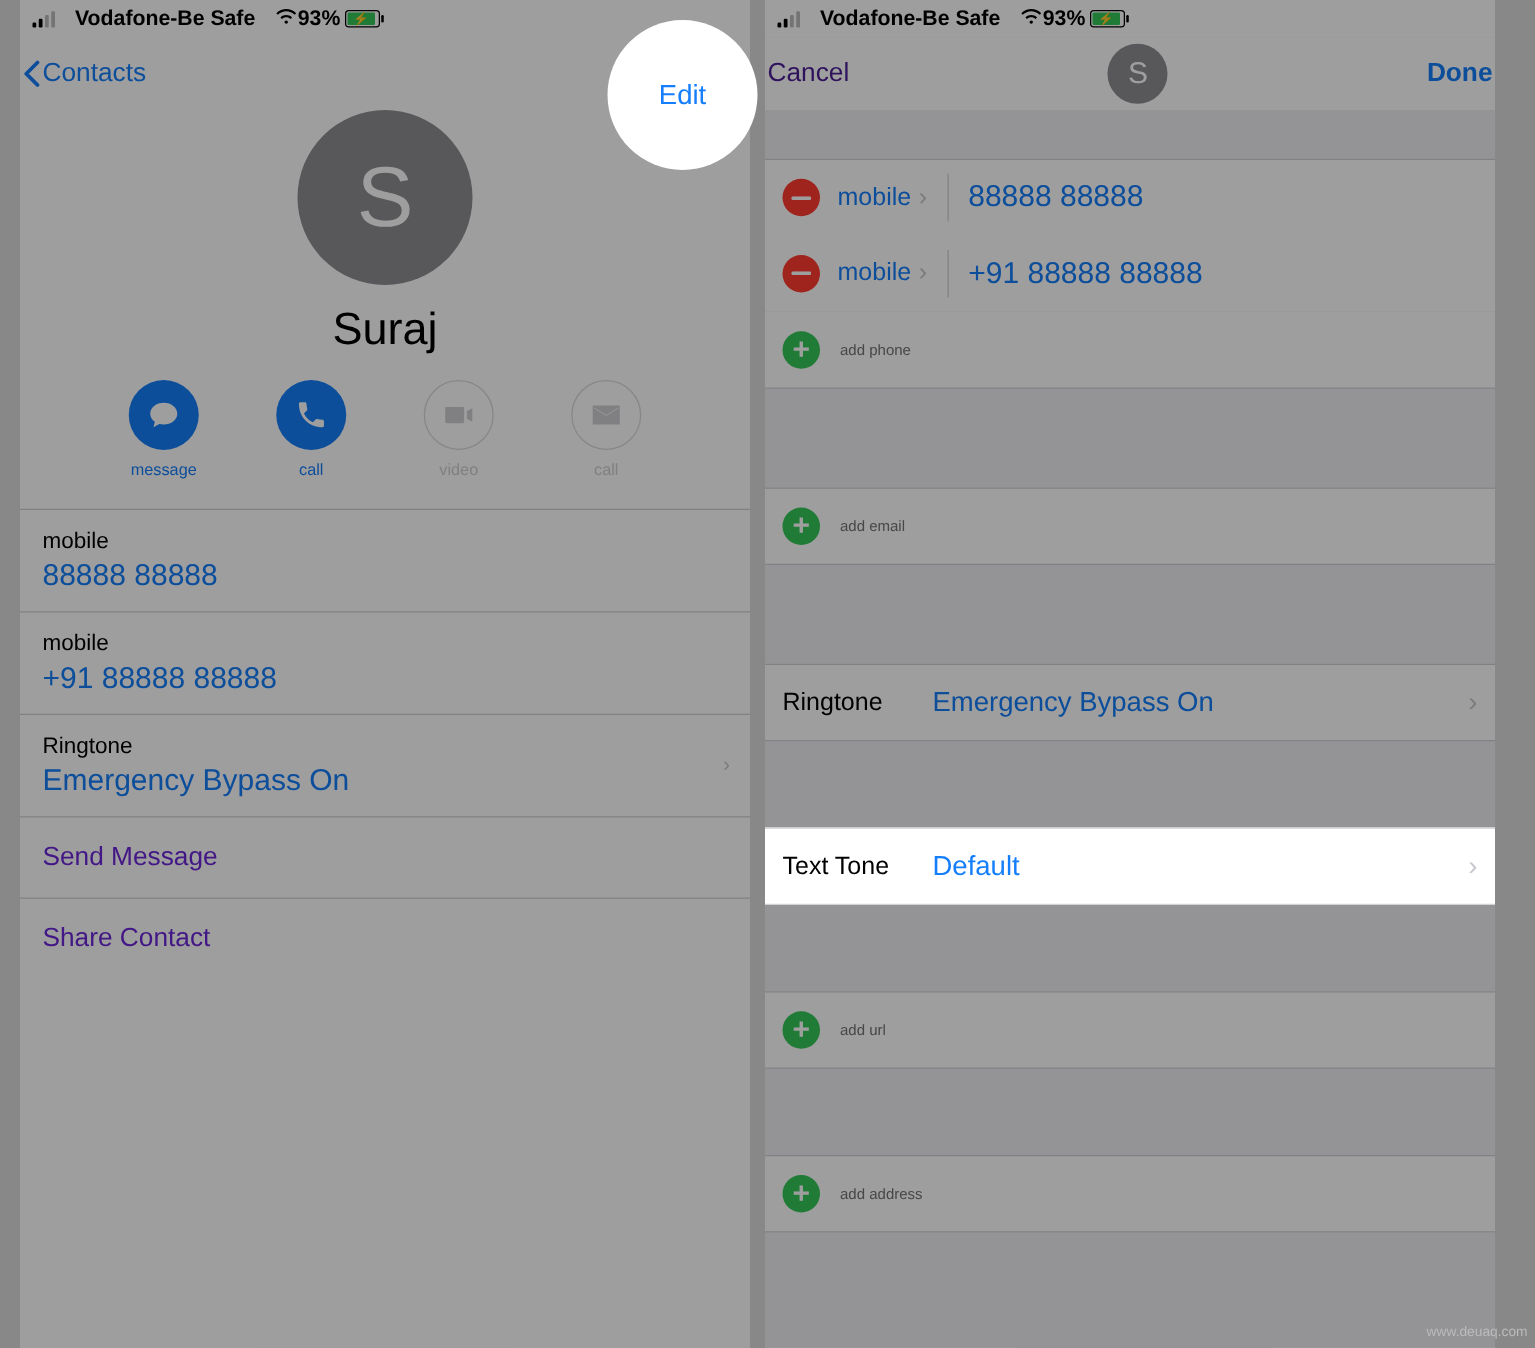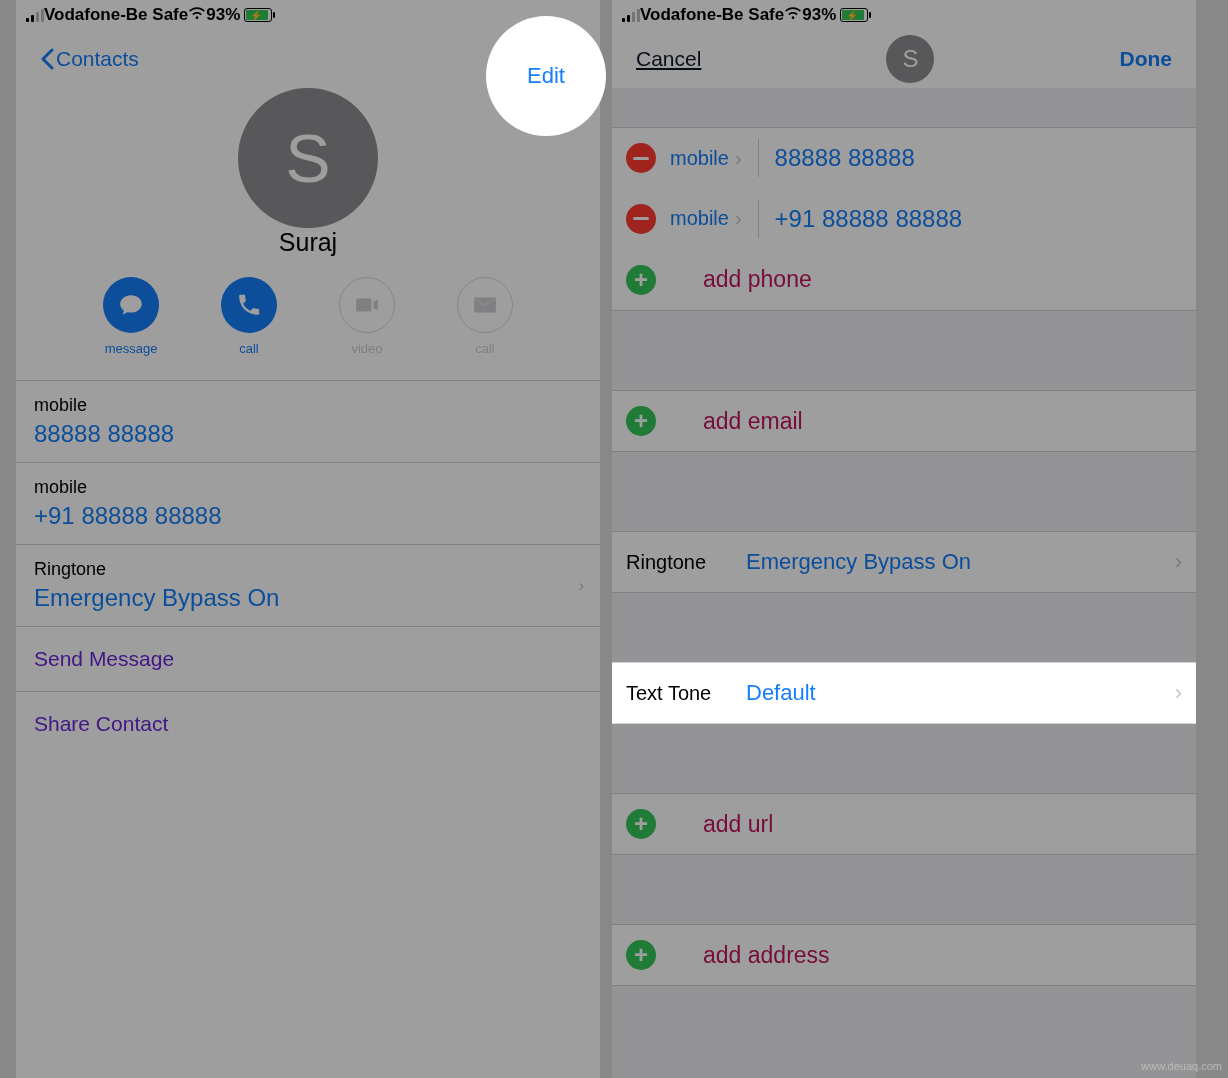--- a/index.html
+++ b/index.html
@@ -4,46 +4,46 @@
 <style>
   * { margin: 0; padding: 0; box-sizing: border-box; font-family: -apple-system, "Helvetica Neue", Helvetica, Arial, sans-serif; -webkit-font-smoothing: antialiased; }
   body { background: #888; width: 1228px; height: 1078px; position: relative; overflow: hidden; }
   .phone { position: absolute; top: 0; width: 584px; height: 1078px; background: #fff; color: #000; }
   .phone-left { left: 16px; }
   .phone-right { left: 612px; }
   .dim { position: absolute; inset: 0; background: rgba(0,0,0,.38); pointer-events: none; z-index: 4; }
 
   
   .status { display:flex; align-items:center; height:30px; padding:0 10px; font-size:17px; font-weight:600; }
-  .status .left { display:flex; align-items:center; gap:0; }
+  .status .left { display:flex; align-items:center; gap:16px; }
   .status .center{ flex:1; text-align:center; }
   .status .right{ display:flex; align-items:center; gap:4px;text-align:right; }
   .sig { display:flex; align-items:flex-end; gap:2px; height:14px;}
   .sig span{ width:3px; background:#000; border-radius:1px;}
   .sig span.off{ background:#bbb;}
   .wifi svg{ width:18px; height:18px;}
   .battery { display:flex; align-items:center;}
   .battery .shell{ width:28px; height:14px; border:1px solid #000; border-radius:3px; padding:1px; position:relative;}
   .battery .shell::after{ content:""; position:absolute; right:-4px; top:3px; width:2px; height:6px; background:#000; border-radius:1px;}
   .battery .fill{ width:90%; height:100%; background:#35c759; border-radius:1px; position:relative;}
   .battery .bolt{ position:absolute; left:50%; top:50%; transform:translate(-50%,-50%); color:#fff; font-size:10px;}
 
   
-  .nav { display:flex; align-items:center; height:58px; padding:0 24px; font-size:21px; }
+  .nav { display:flex; align-items:center; height:58px; padding:0 2px; font-size:21px; }
   .nav .back{ display:flex; align-items:center; color:#157efb; gap:2px;}
   .nav .spacer{ flex:1; }
   .nav .edit{ color:#157efb; font-size:21px;}
-  .nav .cancel{ color:#0f172a;text-decoration:underline;}
+  .nav .cancel{ color:#4c1d95;}
   .nav .done{ color:#157efb; font-weight:600;}
   .nav .avatar{ width:48px; height:48px; border-radius:50%; background:#8e8e93; color:#fff; display:flex; align-items:center; justify-content:center; font-size:24px; font-weight:400;}
 
   
   .hero{ display:flex; flex-direction:column; align-items:center; padding-top:0; padding-bottom:20px;}
   .hero .avatar{ width:140px; height:140px; border-radius:50%; background:#8e8e93; color:#fff; display:flex; align-items:center; justify-content:center; font-size:68px; font-weight:400;}
-  .hero .name{ font-size:25px; font-weight:400; }
+  .hero .name{ font-size:36px; font-weight:400; margin-top:14px;}
 
   .actions{ display:flex; justify-content:center; gap:62px; padding-bottom:24px; border-bottom:1px solid #d1d1d6;}
   .act{ display:flex; flex-direction:column; align-items:center; gap:8px;}
   .act .circ{ width:56px; height:56px; border-radius:50%; display:flex; align-items:center; justify-content:center;}
   .act.enabled .circ{ background:#157efb; color:#fff;}
   .act.disabled .circ{ background:#fff; border:1px solid #d9d9de; color:#cfcfd4;}
   .act .lbl{ font-size:13px;}
   .act.enabled .lbl{ color:#157efb;}
   .act.disabled .lbl{ color:#cfcfd4;}
   .act svg{ width:26px; height:26px;}
@@ -58,21 +58,21 @@
   .grouped-bg{ background:#efeff4; min-height:100%;}
   .sep{ height:40px;}
   .erow{ background:#fff; border-top:1px solid #d1d1d6; border-bottom:1px solid #d1d1d6; display:flex; align-items:center; min-height:62px; padding:0 14px; margin-top:-1px;}
   .erow + .erow{ border-top:0; }
   .erow .minus{ width:30px; height:30px; border-radius:50%; background:#ff3b30; color:#fff; display:flex; align-items:center; justify-content:center; font-size:28px; flex:none; margin-right:14px; line-height:0;}
   .erow .plus{ width:30px; height:30px; border-radius:50%; background:#34c759; color:#fff; display:flex; align-items:center; justify-content:center; font-size:24px; flex:none; margin-right:16px; font-weight:700; line-height:0;}
   .erow .type{ color:#157efb; font-size:20px; display:flex; align-items:center; gap:6px;}
   .erow .type .ch{ color:#c7c7cc;}
   .erow .divider{ width:1px; height:38px; background:#d1d1d6; margin:0 16px;}
   .erow .num{ color:#157efb; font-size:24px;}
-  .erow .addlbl{ font-size:23px; color:#be185d;margin-left:31px;}
+  .erow .addlbl{ font-size:12px; color:#737373;}
   .erow .klabel{ font-size:20px; color:#000; width:120px; flex:none;}
   .erow .kvalue{ font-size:22px; color:#157efb; flex:1;}
   .erow .kchev{ color:#c7c7cc; font-size:22px;}
   .erow.highlight{ position:relative; z-index:6;}
 
   
   .spot-edit{ position:absolute; top:16px; right:-6px; width:120px; height:120px; border-radius:50%; background:#fff; z-index:5; display:flex; align-items:center; justify-content:center;}
   .spot-edit .t{ color:#157efb; font-size:22px;}
 
   .watermark{ position:absolute; right:6px; bottom:6px; font-size:11px; color:#bbb; z-index:10;}

